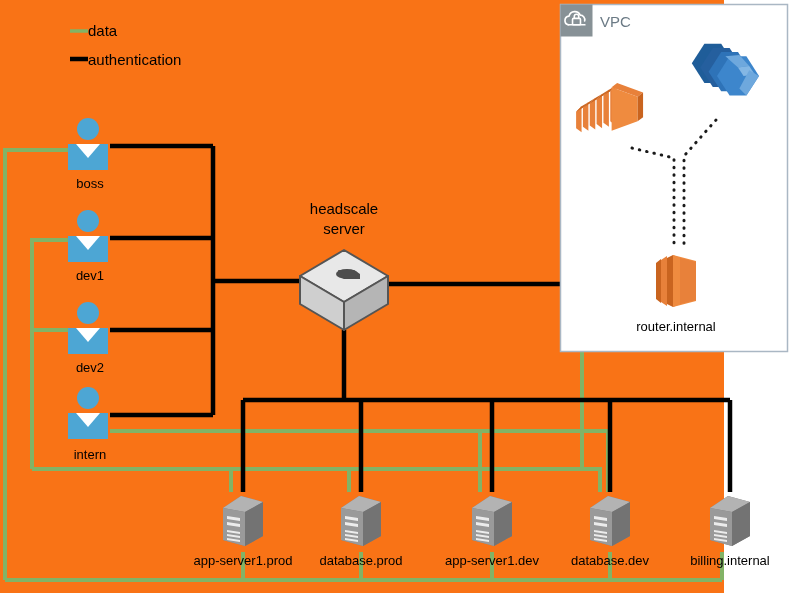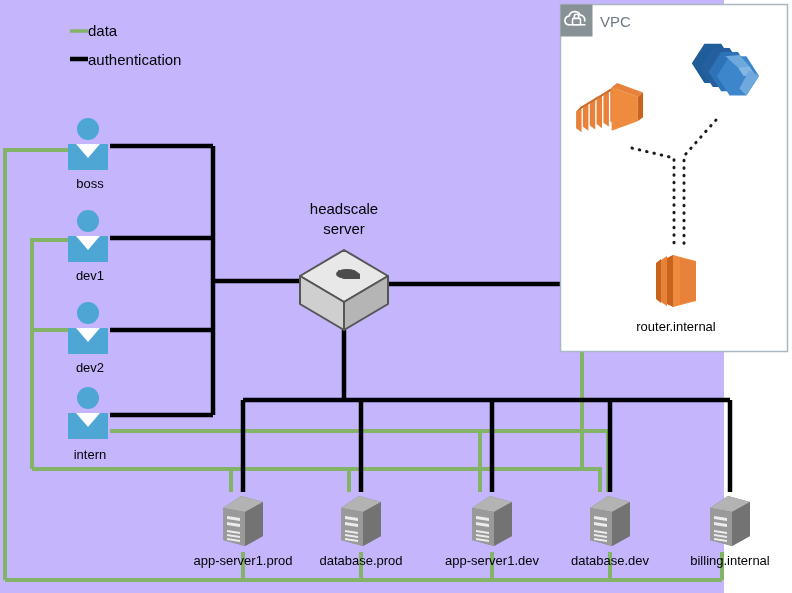--- a/index.html
+++ b/index.html
@@ -11,21 +11,21 @@
   body {
     font-family: "Liberation Sans", sans-serif;
     width: 792px;
     height: 593px;
     overflow: hidden;
   }
   #diagram-root {
     position: relative;
     width: 724px;
     height: 593px;
-    background: #c4b5fd;
+    background: #f97316;
   }
   svg#diagram-svg {
     display: block;
     width: 792px;
     height: 593px;
   }
   .node-label {
     font-family: "Liberation Sans", sans-serif;
     font-size: 13px;
     fill: #000000;

